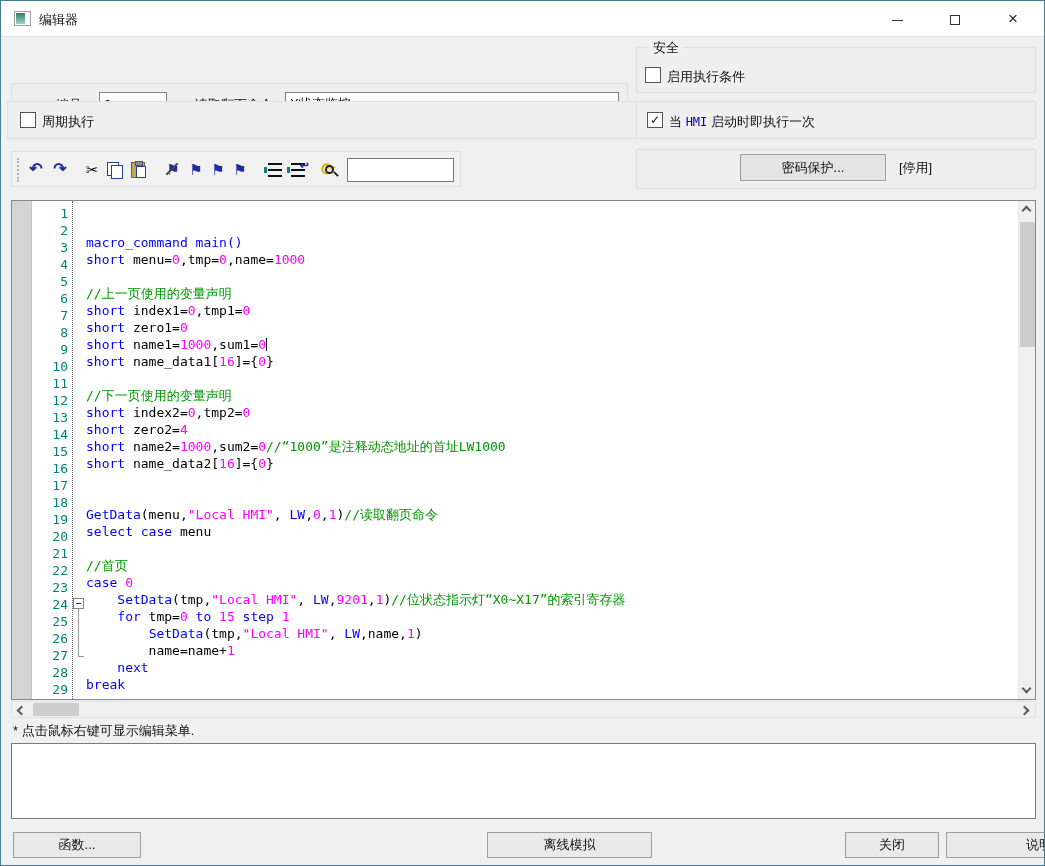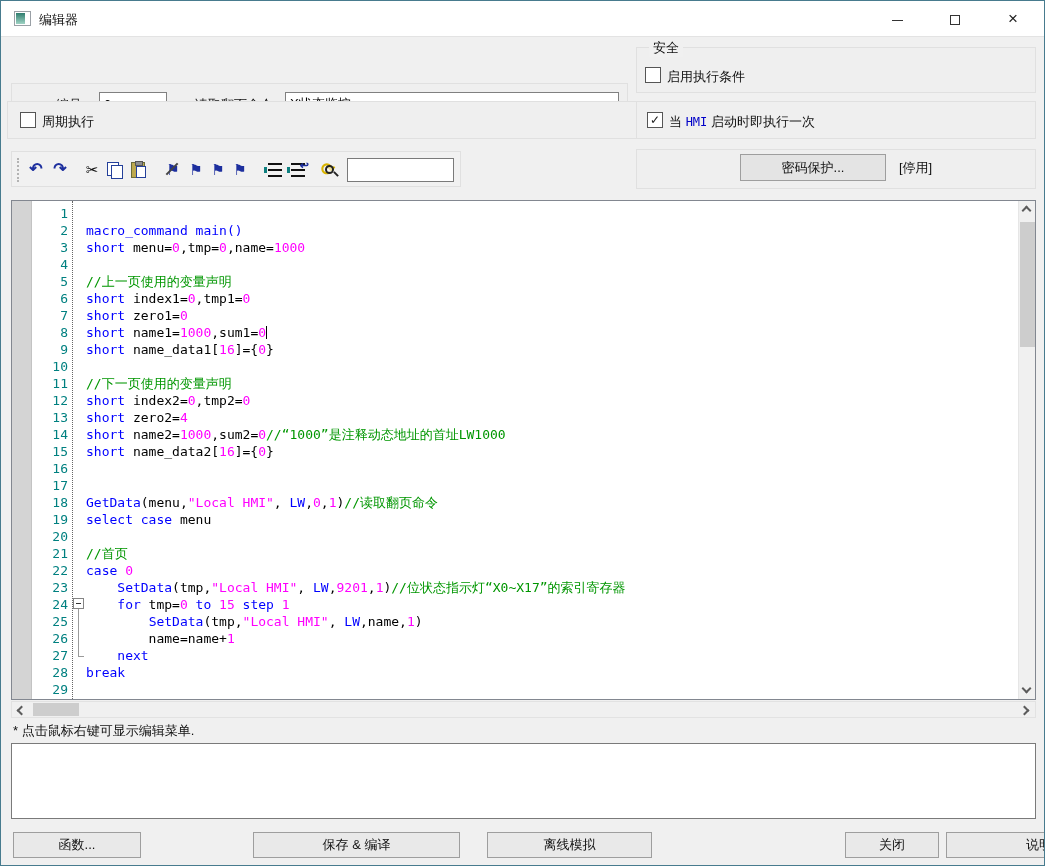--- a/index.html
+++ b/index.html
@@ -80,21 +80,21 @@
 
   
   .editor { position:absolute; left:10px; top:199px; width:1025px; height:500px;
             background:#fff; border:1px solid #828790; overflow:hidden; }
   .fold-strip { position:absolute; left:0; top:0; width:20px; height:100%;
             background:#d4d4d4; border-right:1px solid #c3c3c3; }
   .gutter { position:absolute; left:20px; top:4px; width:38px; text-align:right; padding-right:2px;
             font-family:"DejaVu Sans Mono",monospace; font-size:13px; line-height:17px;
             color:var(--ln-color,#008080); }
   .gutter-sep { position:absolute; left:60px; top:0; bottom:0; border-left:1px dotted #666; }
-  .code { position:absolute; left:74px; top:4px; right:20px;
+  .code { position:absolute; left:74px; top:16px; right:20px;
           font-family:"DejaVu Sans Mono",monospace; font-size:13px; line-height:17px;
           white-space:pre; color:#000; }
   .cl { height:17px; }
   .s-k { color:var(--kw,#0000ff); } .s-n { color:var(--lit,#ff00ff); }
   .s-c { color:var(--cmt,#009600); } .s-p { color:#000; }
   .caret { display:inline-block; width:1px; height:13px; background:#000; vertical-align:-2px; }
   .fold-box { position:absolute; width:11px; height:11px; background:#fff; border:1px solid #848484; }
   .fold-box:after { content:""; position:absolute; left:2px; top:4px; width:5px; height:1px; background:#333; }
   .fold-line { position:absolute; width:1px; background:#9a9a9a; }
   .fold-foot { position:absolute; height:1px; background:#9a9a9a; }
@@ -260,17 +260,16 @@
     <div class="hthumb"></div>
     <div class="sbtn" style="right:0; top:0; height:15px;">
         <span class="chev right"></span>
       </div>
   </div>
 
   <div class="note">* 点击鼠标右键可显示编辑菜单.</div>
   <textarea class="output" style=""></textarea>
 
   <div class="btn fbtn b-func">函数...</div>
-  <div class="btn fbtn b-save">保存 &amp; 编译</div>
   <div class="btn fbtn b-off">离线模拟</div>
   <div class="btn fbtn b-close">关闭</div>
   <div class="btn fbtn b-help">说明</div>
 </div>
 
 </body></html>

